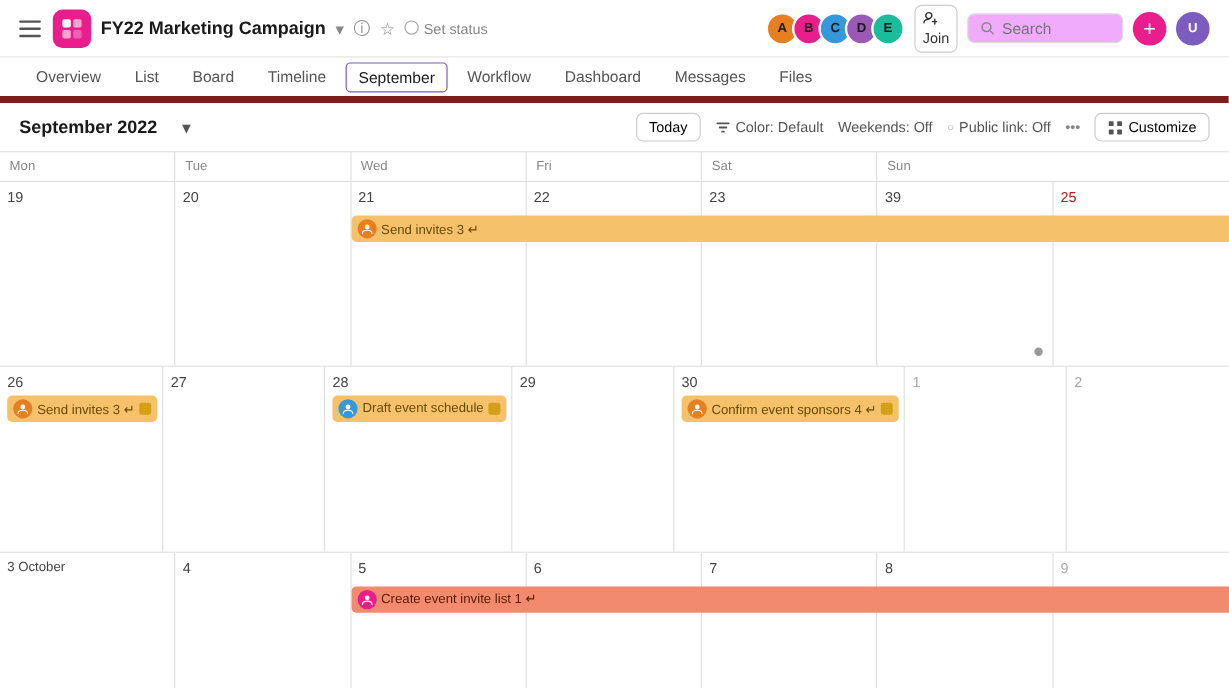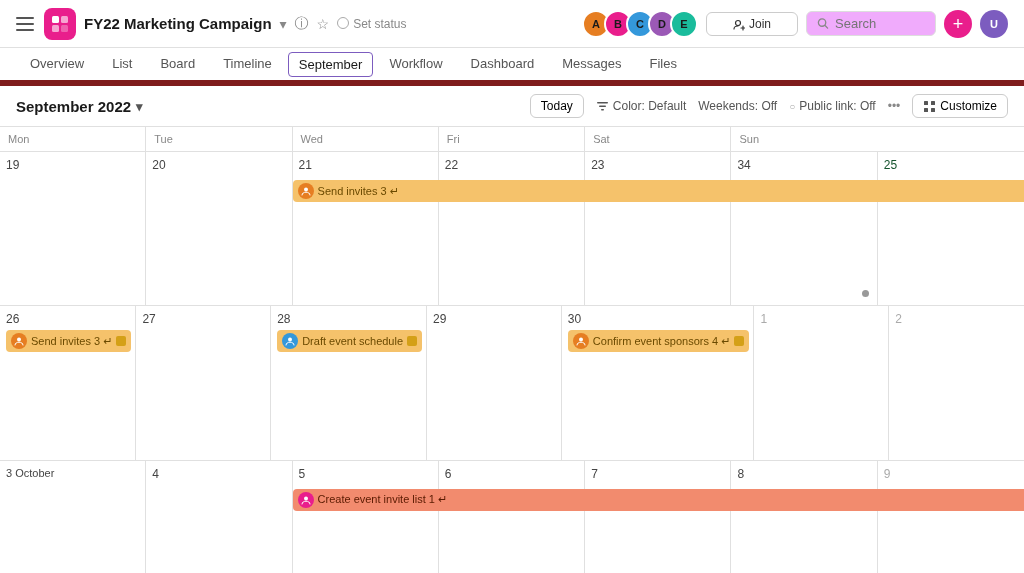--- a/index.html
+++ b/index.html
@@ -24,23 +24,23 @@
 
     .top-bar-right { display: flex; align-items: center; gap: 8px; }
     .avatars { display: flex; align-items: center; }
     .avatar {
       width: 28px; height: 28px; border-radius: 50%; border: 2px solid #fff;
       margin-left: -6px; background: #ccc; display: inline-block; overflow: hidden;
       font-size: 11px; display: flex; align-items: center; justify-content: center; font-weight: 600;
     }
     .avatar:first-child { margin-left: 0; }
     .join-btn {
-      display: flex; align-items: flex-end; gap: 4px; padding: 4px 26px;
+      display: flex; align-items: flex-start; gap: 4px; padding: 4px 6px;
       border: 1px solid #ccc; border-radius: 6px; cursor: pointer; background: #fff;
-      font-size: 12px; color: #333;
+      font-size: 12px; color: #333; flex-direction: column;
     }
     .search-bar {
       display: flex; align-items: center; gap: 6px;
       border: 1px solid #ddd; border-radius: 6px; padding: 4px 10px;
       background: #f0abfc; width: 130px;
     }
     .search-bar input { border: none; background: transparent; outline: none; font-size: 13px; width: 90px; color: #333; }
     .add-btn {
       width: 28px; height: 28px; border-radius: 50%; background: #e91e8c;
       display: flex; align-items: center; justify-content: center; color: #fff;
@@ -61,21 +61,21 @@
       margin-bottom: -1px;
     }
     .nav-tab.active { color: #1a1a1a; border-bottom: 2px solid #7c5cbf; font-weight: 500; border-radius: 2px; }
 
     
     .cal-toolbar {
       display: flex; align-items: center; justify-content: space-between;
       padding: 8px 16px; background: #fff; border-bottom: 1px solid #e0e0e0;
     }
     .cal-month-title {
-      display: flex; align-items: center; gap: 5px; font-size: 15px; font-weight: 600; cursor: pointer;
+      display: flex; align-items: center; gap: 21px; font-size: 15px; font-weight: 600; cursor: pointer;
     }
     .cal-toolbar-right { display: flex; align-items: center; gap: 12px; font-size: 12px; color: #555; }
     .today-btn {
       padding: 4px 10px; border: 1px solid #ccc; border-radius: 6px; cursor: pointer; background: #fff; font-size: 12px;
     }
     .toolbar-item { display: flex; align-items: center; gap: 4px; cursor: pointer; }
     .more-icon { cursor: pointer; color: #888; }
     .customize-btn {
       display: flex; align-items: center; gap: 4px; padding: 4px 10px;
       border: 1px solid #ccc; border-radius: 6px; cursor: pointer; background: #fff; font-size: 12px;
@@ -259,25 +259,25 @@
             <span class="event-text">Send invites 3 ↵</span>
           </div>
         </div>
         <div class="cal-cell" style="position:relative;">
           <div class="day-num">22</div>
         </div>
         <div class="cal-cell" style="position:relative;">
           <div class="day-num">23</div>
         </div>
         <div class="cal-cell" style="position:relative;">
-          <div class="day-num">34</div>
+          <div class="day-num">39</div>
           <div style="position:absolute;bottom:8px;right:8px;width:7px;height:7px;border-radius:50%;background:#999;"></div>
         </div>
         <div class="cal-cell other-month">
-          <div class="day-num" style="color:#14532d;">25</div>
+          <div class="day-num" style="color:#b91c1c;">25</div>
         </div>
       </div>
 
       <div class="cal-week">
         <div class="cal-cell">
           <div class="day-num">26</div>
           <div class="event-bar orange" style="border-radius:4px;">
             <div class="event-avatar" style="background:#e67e22;">
               <svg width="10" height="10" viewBox="0 0 10 10" fill="none">
                   <circle cx="5" cy="3.5" r="2" fill="#fff"></circle>

